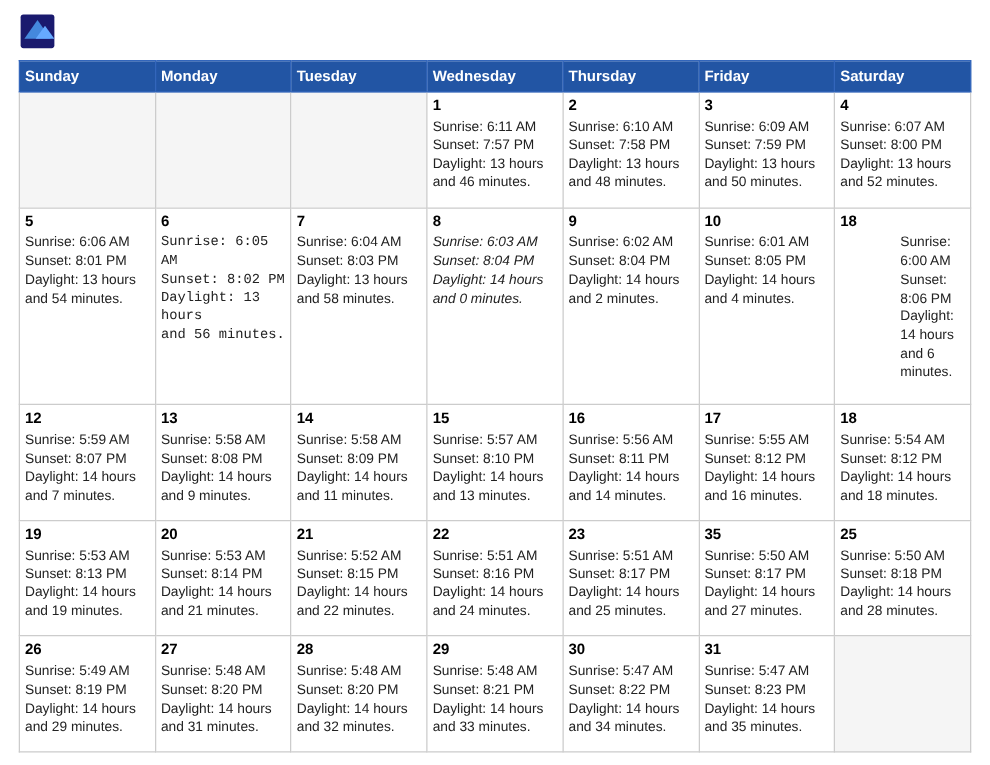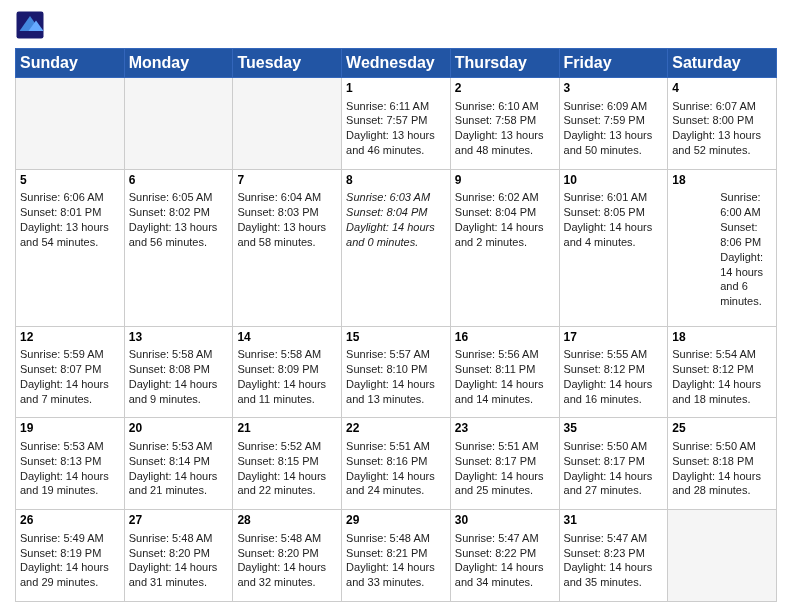--- a/index.html
+++ b/index.html
@@ -48,21 +48,21 @@
     .calendar {
       flex: 1;
       border: 1px solid #ccc;
       border-collapse: collapse;
       width: 100%;
       table-layout: fixed;
     }
     .calendar th {
       background-color: #2255a4;
       color: #fff;
-      font-size: 16px;
+      font-size: 12px;
       font-weight: bold;
       padding: 5px 4px;
       text-align: left;
       border: 1px solid #3366bb;
     }
     .calendar td {
       vertical-align: top;
       border: 1px solid #ccc;
       padding: 3px 4px;
       font-size: 9.5px;
@@ -164,21 +164,21 @@
         <tr class="row-even">
           <td>
             <span class="day-num">5</span>
             <div class="day-info" style="white-space: pre-line;">Sunrise: 6:06 AM
 Sunset: 8:01 PM
 Daylight: 13 hours
 and 54 minutes.</div>
           </td>
           <td>
             <span class="day-num">6</span>
-            <div class="day-info" style="white-space: pre-line;">Sunrise: 6:05 AM
+            <div class="day-info" style="white-space: pre-line; font-family: Liberation Mono, monospace;">Sunrise: 6:05 AM
 Sunset: 8:02 PM
 Daylight: 13 hours
 and 56 minutes.</div>
           </td>
           <td>
             <span class="day-num">7</span>
             <div class="day-info" style="white-space: pre-line;">Sunrise: 6:04 AM
 Sunset: 8:03 PM
 Daylight: 13 hours
 and 58 minutes.</div>

